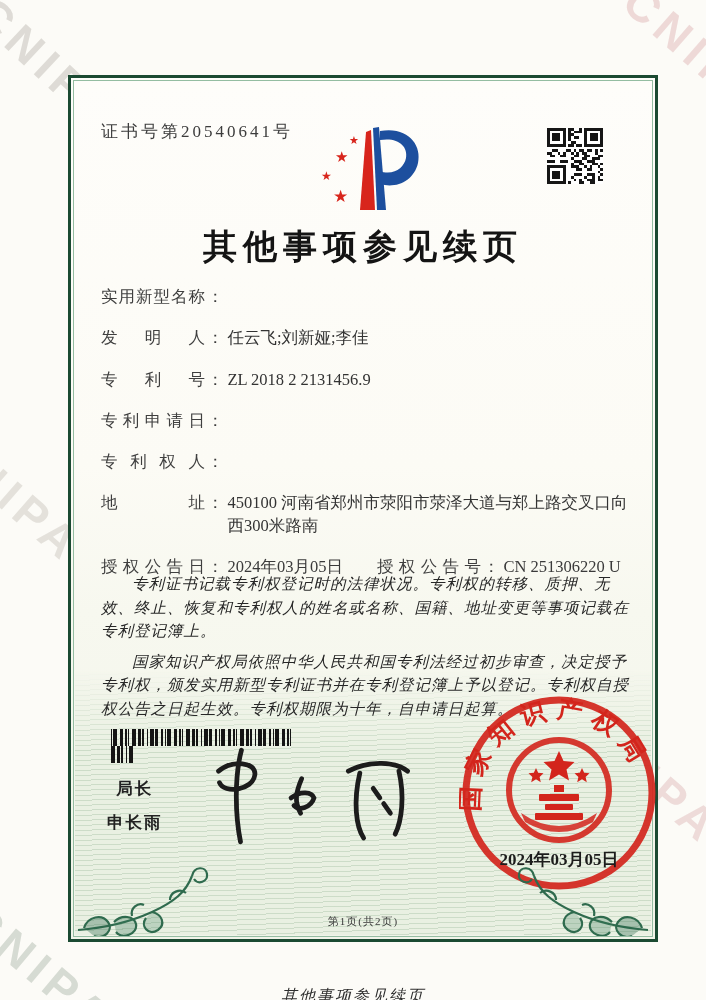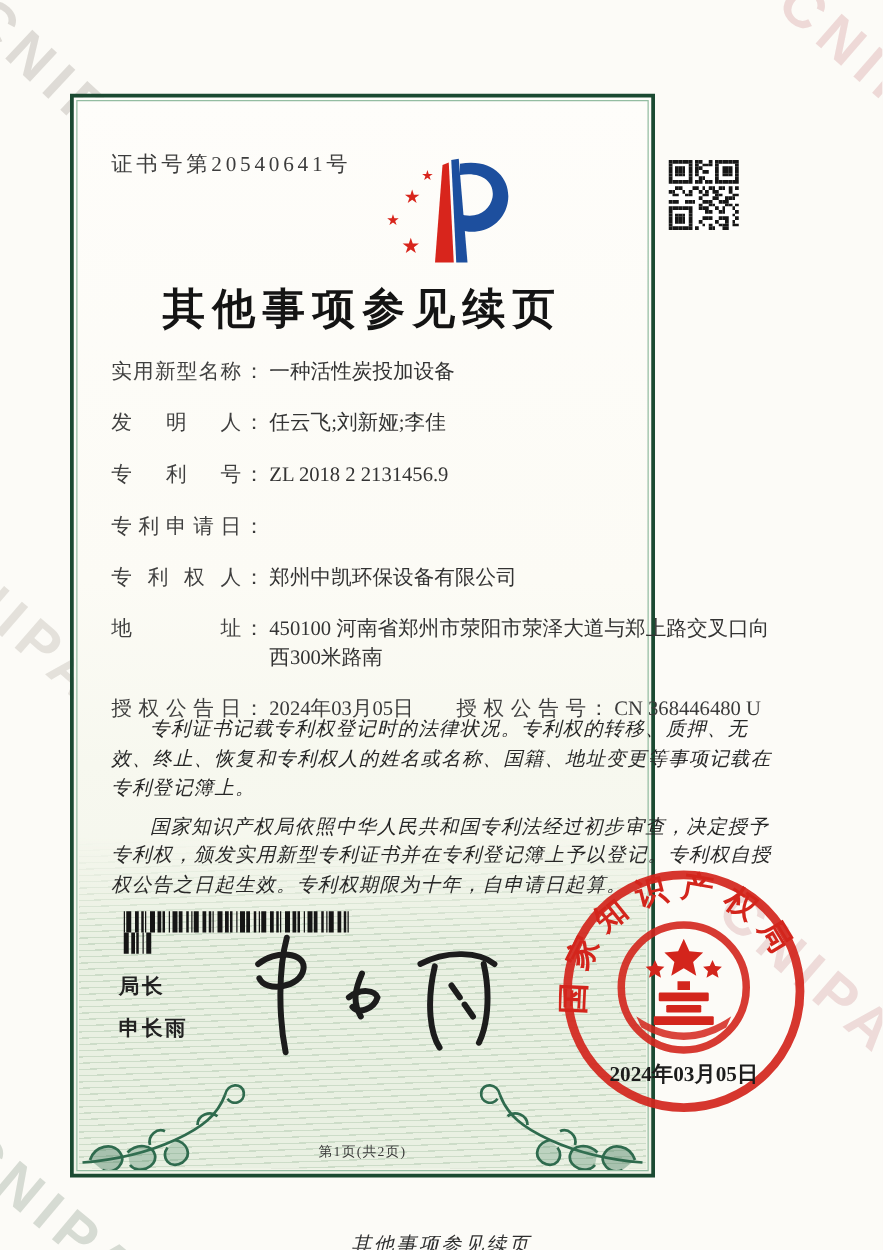--- a/index.html
+++ b/index.html
@@ -13,21 +13,21 @@
         transform-origin:left top; white-space:nowrap; z-index:1; }
   .wm1 { left:2px;  top:-14px;  transform:rotate(43deg);  color:rgba(173,167,160,.38); }
   .wm2 { left:406px; top:258px; transform:rotate(41deg);  color:rgba(222,186,186,.55); }
   .wm3 { left:-38px; top:418px; transform:rotate(41deg);  color:rgba(176,170,163,.32); }
   .wm4 { left:148px; top:570px; transform:rotate(47deg);  color:rgba(200,190,182,.30); }
   .wm5 { left:600px; top:700px; transform:rotate(41deg);  color:rgba(224,188,188,.50); }
   .wm6 { left:-10px; top:892px; transform:rotate(40deg);  color:rgba(168,180,166,.45); }
   .wm7 { left:648px; top:-26px; transform:rotate(41deg);  color:rgba(226,190,190,.55); }
 
   
-  .frame { position:absolute; left:56px; top:75px; width:468px; height:867px;
+  .frame { position:absolute; left:68px; top:75px; width:590px; height:867px;
            border:3px solid #1b4a32; background:linear-gradient(180deg,#fefdfa 0%,#fcfbf5 45%,#f7f8ef 62%,#f1f4e9 100%);
            z-index:2; }
   .frame::before { content:""; position:absolute; inset:2px; border:1px solid #94bda2; pointer-events:none; z-index:3; }
 
   .guilloche { position:absolute; left:4px; right:4px; bottom:4px; height:265px;
       background-color:#e9f0e2;
       background-image:repeating-linear-gradient(178deg, rgba(130,168,132,.28) 0 1px, rgba(255,255,255,0) 1px 5px);
       -webkit-mask-image:linear-gradient(180deg, transparent 0, #000 80px);
       mask-image:linear-gradient(180deg, transparent 0, #000 80px); z-index:0; }
 
@@ -56,21 +56,21 @@
   
   .paras { position:absolute; left:30px; top:494px; width:532px; font-size:15.5px;
            line-height:1.52; color:#272727; font-style:italic; }
   .paras p { text-indent:2em; margin-bottom:7px; letter-spacing:1px; }
 
   
   .barcode { position:absolute; left:40px; top:651px; width:186px; height:17px; font-size:0; }
   .barcode i { display:inline-block; height:100%; background:#151515; }
   .signer { position:absolute; left:36px; top:700px; font-size:16.5px; font-weight:bold; color:#222;
             font-family:"Liberation Sans","DejaVu Sans",sans-serif; }
-  .signer div { margin-bottom:12px; letter-spacing:2px; }
+  .signer div { margin-bottom:12px; letter-spacing:2px;text-align:center; }
   .sig { position:absolute; left:138px; top:662px; width:210px; height:112px; }
 
   
   .seal { position:absolute; left:388px; top:615px; width:200px; height:200px; }
 
   
   .fl-left  { position:absolute; left:3px; bottom:3px; width:150px; height:72px; }
   .fl-right { position:absolute; right:3px; bottom:3px; width:150px; height:72px; transform:scaleX(-1); }
   .pageno { position:absolute; left:0; right:0; top:836px; text-align:center; font-size:11px; color:#3a3a3a; letter-spacing:1px; }
   .continuation { position:absolute; left:0; right:0; top:986px; text-align:center; font-size:16px;
@@ -548,56 +548,54 @@
           <i></i>
           <i></i>
         </div>
 
       <div class="title">其他事项参见续页</div>
 
       <div class="fields">
         <div class="frow">
           <span class="flabel">实用新型名称</span>
             <span class="fcolon">：</span>
-            <span class="fvalue">一种活性炭投加设备</span>
         </div>
         <div class="frow">
           <span class="flabel">发明人</span>
             <span class="fcolon">：</span>
             <span class="fvalue">任云飞;刘新娅;李佳</span>
         </div>
         <div class="frow">
           <span class="flabel">专利号</span>
             <span class="fcolon">：</span>
             <span class="fvalue">ZL 2018 2 2131456.9</span>
         </div>
         <div class="frow">
           <span class="flabel">专利申请日</span>
             <span class="fcolon">：</span>
         </div>
         <div class="frow">
           <span class="flabel">专利权人</span>
             <span class="fcolon">：</span>
-            <span class="fvalue">郑州中凯环保设备有限公司</span>
         </div>
         <div class="frow">
           <span class="flabel">地址</span>
             <span class="fcolon">：</span>
             <span class="fvalue">450100 河南省郑州市荥阳市荥泽大道与郑上路交叉口向西300米路南</span>
         </div>
         <div class="frow grant">
           <span class="pair">
             <span class="flabel">授权公告日</span>
               <span class="fcolon">：</span>
               <span>2024年03月05日</span>
           </span>
           <span class="pair">
             <span class="flabel">授权公告号</span>
               <span class="fcolon">：</span>
-              <span>CN 368446480 U</span>
+              <span>CN 251306220 U</span>
           </span>
         </div>
       </div>
 
       <div class="paras">
         <p>专利证书记载专利权登记时的法律状况。专利权的转移、质押、无效、终止、恢复和专利权人的姓名或名称、国籍、地址变更等事项记载在专利登记簿上。</p>
         <p>国家知识产权局依照中华人民共和国专利法经过初步审查，决定授予专利权，颁发实用新型专利证书并在专利登记簿上予以登记。专利权自授权公告之日起生效。专利权期限为十年，自申请日起算。</p>
       </div>
 
       <div class="barcode" id="barcode"><i style="width: 1px; margin-right: 1px;"></i><i style="width: 4px; margin-right: 3px;"></i><i style="width: 3px; margin-right: 2px;"></i><i style="width: 2px; margin-right: 1px;"></i><i style="width: 1px; margin-right: 3px;"></i><i style="width: 4px; margin-right: 2px;"></i><i style="width: 3px; margin-right: 1px;"></i><i style="width: 2px; margin-right: 3px;"></i><i style="width: 1px; margin-right: 2px;"></i><i style="width: 4px; margin-right: 1px;"></i><i style="width: 3px; margin-right: 3px;"></i><i style="width: 2px; margin-right: 2px;"></i><i style="width: 1px; margin-right: 1px;"></i><i style="width: 4px; margin-right: 3px;"></i><i style="width: 3px; margin-right: 2px;"></i><i style="width: 2px; margin-right: 1px;"></i><i style="width: 1px; margin-right: 3px;"></i><i style="width: 4px; margin-right: 2px;"></i><i style="width: 3px; margin-right: 1px;"></i><i style="width: 2px; margin-right: 3px;"></i><i style="width: 1px; margin-right: 2px;"></i><i style="width: 4px; margin-right: 1px;"></i><i style="width: 3px; margin-right: 3px;"></i><i style="width: 2px; margin-right: 2px;"></i><i style="width: 1px; margin-right: 1px;"></i><i style="width: 4px; margin-right: 3px;"></i><i style="width: 3px; margin-right: 2px;"></i><i style="width: 2px; margin-right: 1px;"></i><i style="width: 1px; margin-right: 3px;"></i><i style="width: 4px; margin-right: 2px;"></i><i style="width: 3px; margin-right: 1px;"></i><i style="width: 2px; margin-right: 3px;"></i><i style="width: 1px; margin-right: 2px;"></i><i style="width: 4px; margin-right: 1px;"></i><i style="width: 3px; margin-right: 3px;"></i><i style="width: 2px; margin-right: 2px;"></i><i style="width: 1px; margin-right: 1px;"></i><i style="width: 4px; margin-right: 3px;"></i><i style="width: 3px; margin-right: 2px;"></i><i style="width: 2px; margin-right: 1px;"></i><i style="width: 1px; margin-right: 3px;"></i><i style="width: 4px; margin-right: 2px;"></i><i style="width: 3px; margin-right: 1px;"></i><i style="width: 2px; margin-right: 3px;"></i><i style="width: 1px; margin-right: 2px;"></i><i style="width: 4px; margin-right: 1px;"></i></div>

